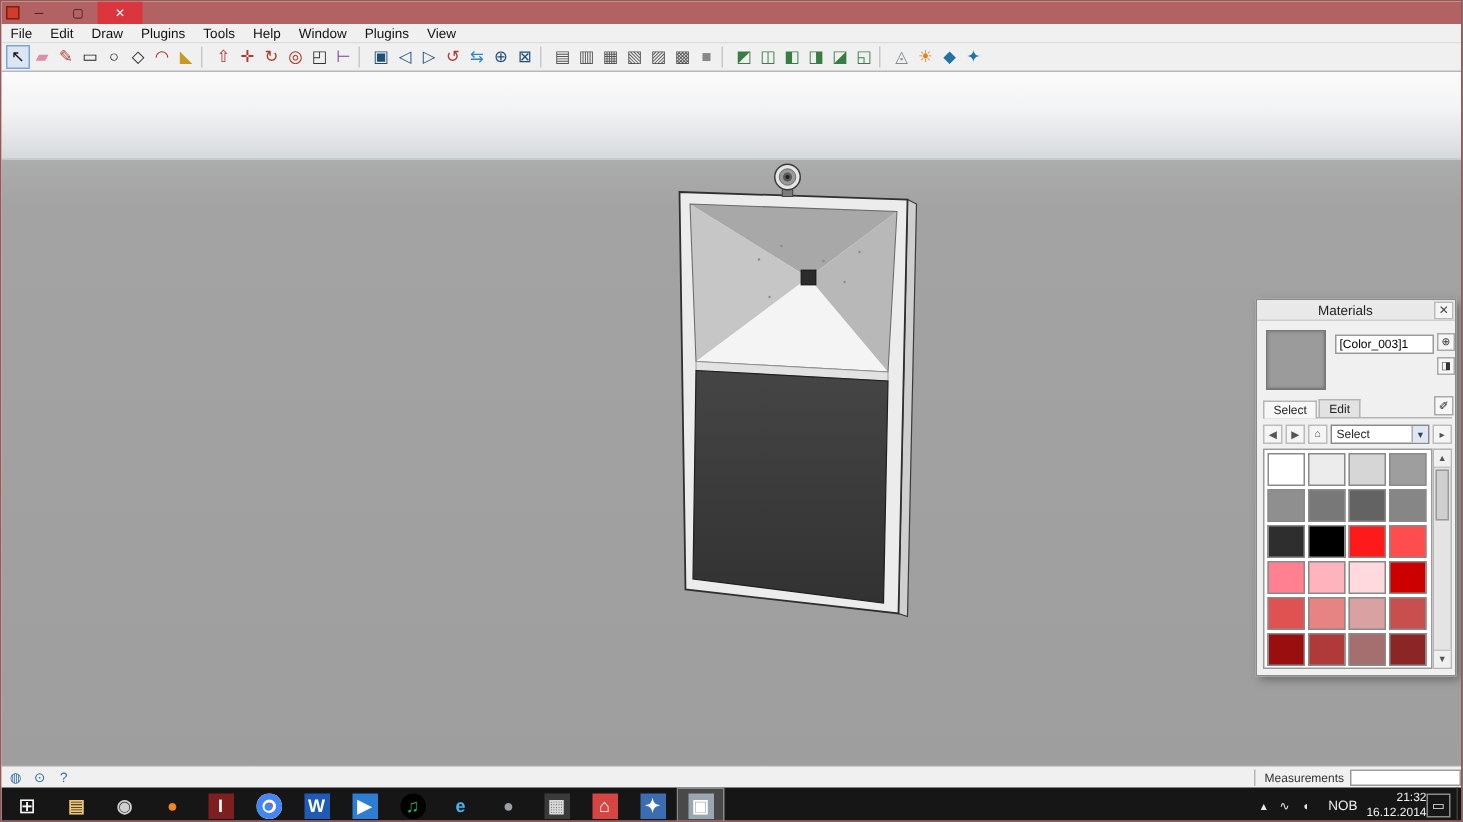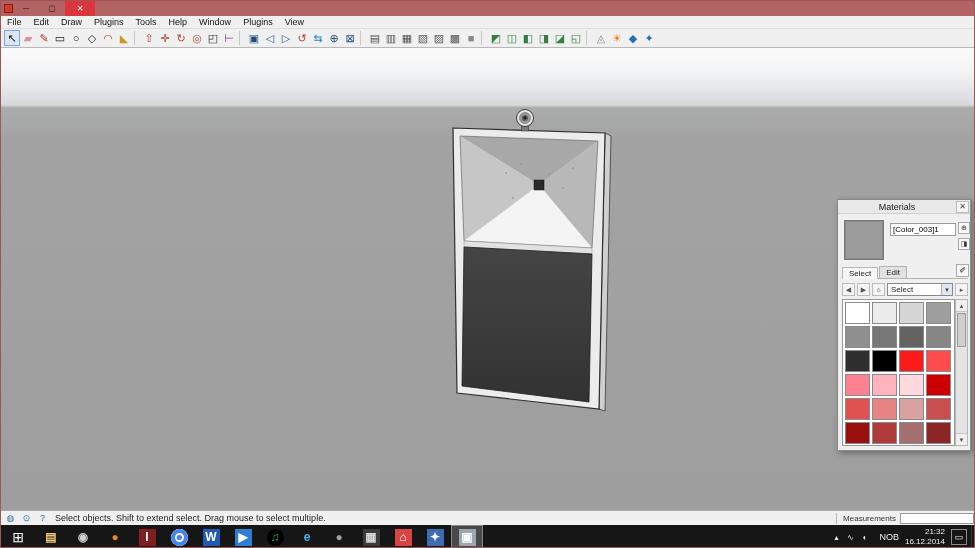--- a/index.html
+++ b/index.html
@@ -83,21 +83,21 @@
   .app-glyph { width:17px; height:17px; display:flex; align-items:center; justify-content:center;
     font-size:12px; font-weight:bold; }
   .app-glyph.circle { border-radius:50%; }
   [data-name="taskbar-app-chrome"] .app-glyph {
     border-radius:50%; color:transparent;
     background:conic-gradient(#ea4335 0 30%, #fbbc05 30% 55%, #34a853 55% 80%, #ea4335 80% 100%);
     box-shadow:inset 0 0 0 4px #4285f4, inset 0 0 0 6px #fff; }
   #tray { margin-left:auto; display:flex; align-items:center; height:24px; }
   .tray-icon { width:14px; display:flex; align-items:center; justify-content:center; font-size:8px; color:#e8e8e8; }
   #tray-lang { margin:0 6px 0 8px; font-size:9px; color:#f0f0f0; }
-  #tray-clock { text-align:right; font-size:8px; line-height:1.25; color:#f0f0f0; margin-right:6px; }
+  #tray-clock { text-align:right; font-size:8px; line-height:1.25; color:#f0f0f0; margin-right:0; }
   #tray-action { width:16px; height:16px; margin-right:4px; display:flex; align-items:center; justify-content:center;
     font-size:9px; color:#e8e8e8; border:1px solid rgba(255,255,255,.5); }
   #show-desktop { width:5px; height:24px; border-left:1px solid #3a3a3a; }
 </style>
 </head>
 <body>
 
 <div id="app" data-name="sketchup-window">
 
   <div id="titlebar" data-name="window-title-bar">
@@ -267,21 +267,20 @@
       </div>
     </div>
   </div>
 
   <div id="statusbar" data-name="status-bar">
     <span style="display:flex;">
         <div class="status-icon" data-name="geolocation-icon">◍</div>
         <div class="status-icon" data-name="credits-icon">⊙</div>
         <div class="status-icon" data-name="help-icon">?</div>
       </span>
-    <div id="status-hint" data-name="status-hint">Select objects. Shift to extend select. Drag mouse to select multiple.</div>
     <div id="meas-sep" data-name="measurements-divider"></div>
     <div id="meas-label" data-name="measurements-label">Measurements</div>
     <input id="meas-input" data-name="measurements-input" value="" style="">
   </div>
 
   <div id="taskbar" data-name="windows-taskbar">
     <div id="start-btn" data-name="start-button">⊞</div>
     <span style="display:flex;">
         <div class="tb-app" data-name="taskbar-app-file-explorer">
           <div class="app-glyph" data-name="file-explorer-icon" style="color: rgb(240, 198, 116);">▤</div>

